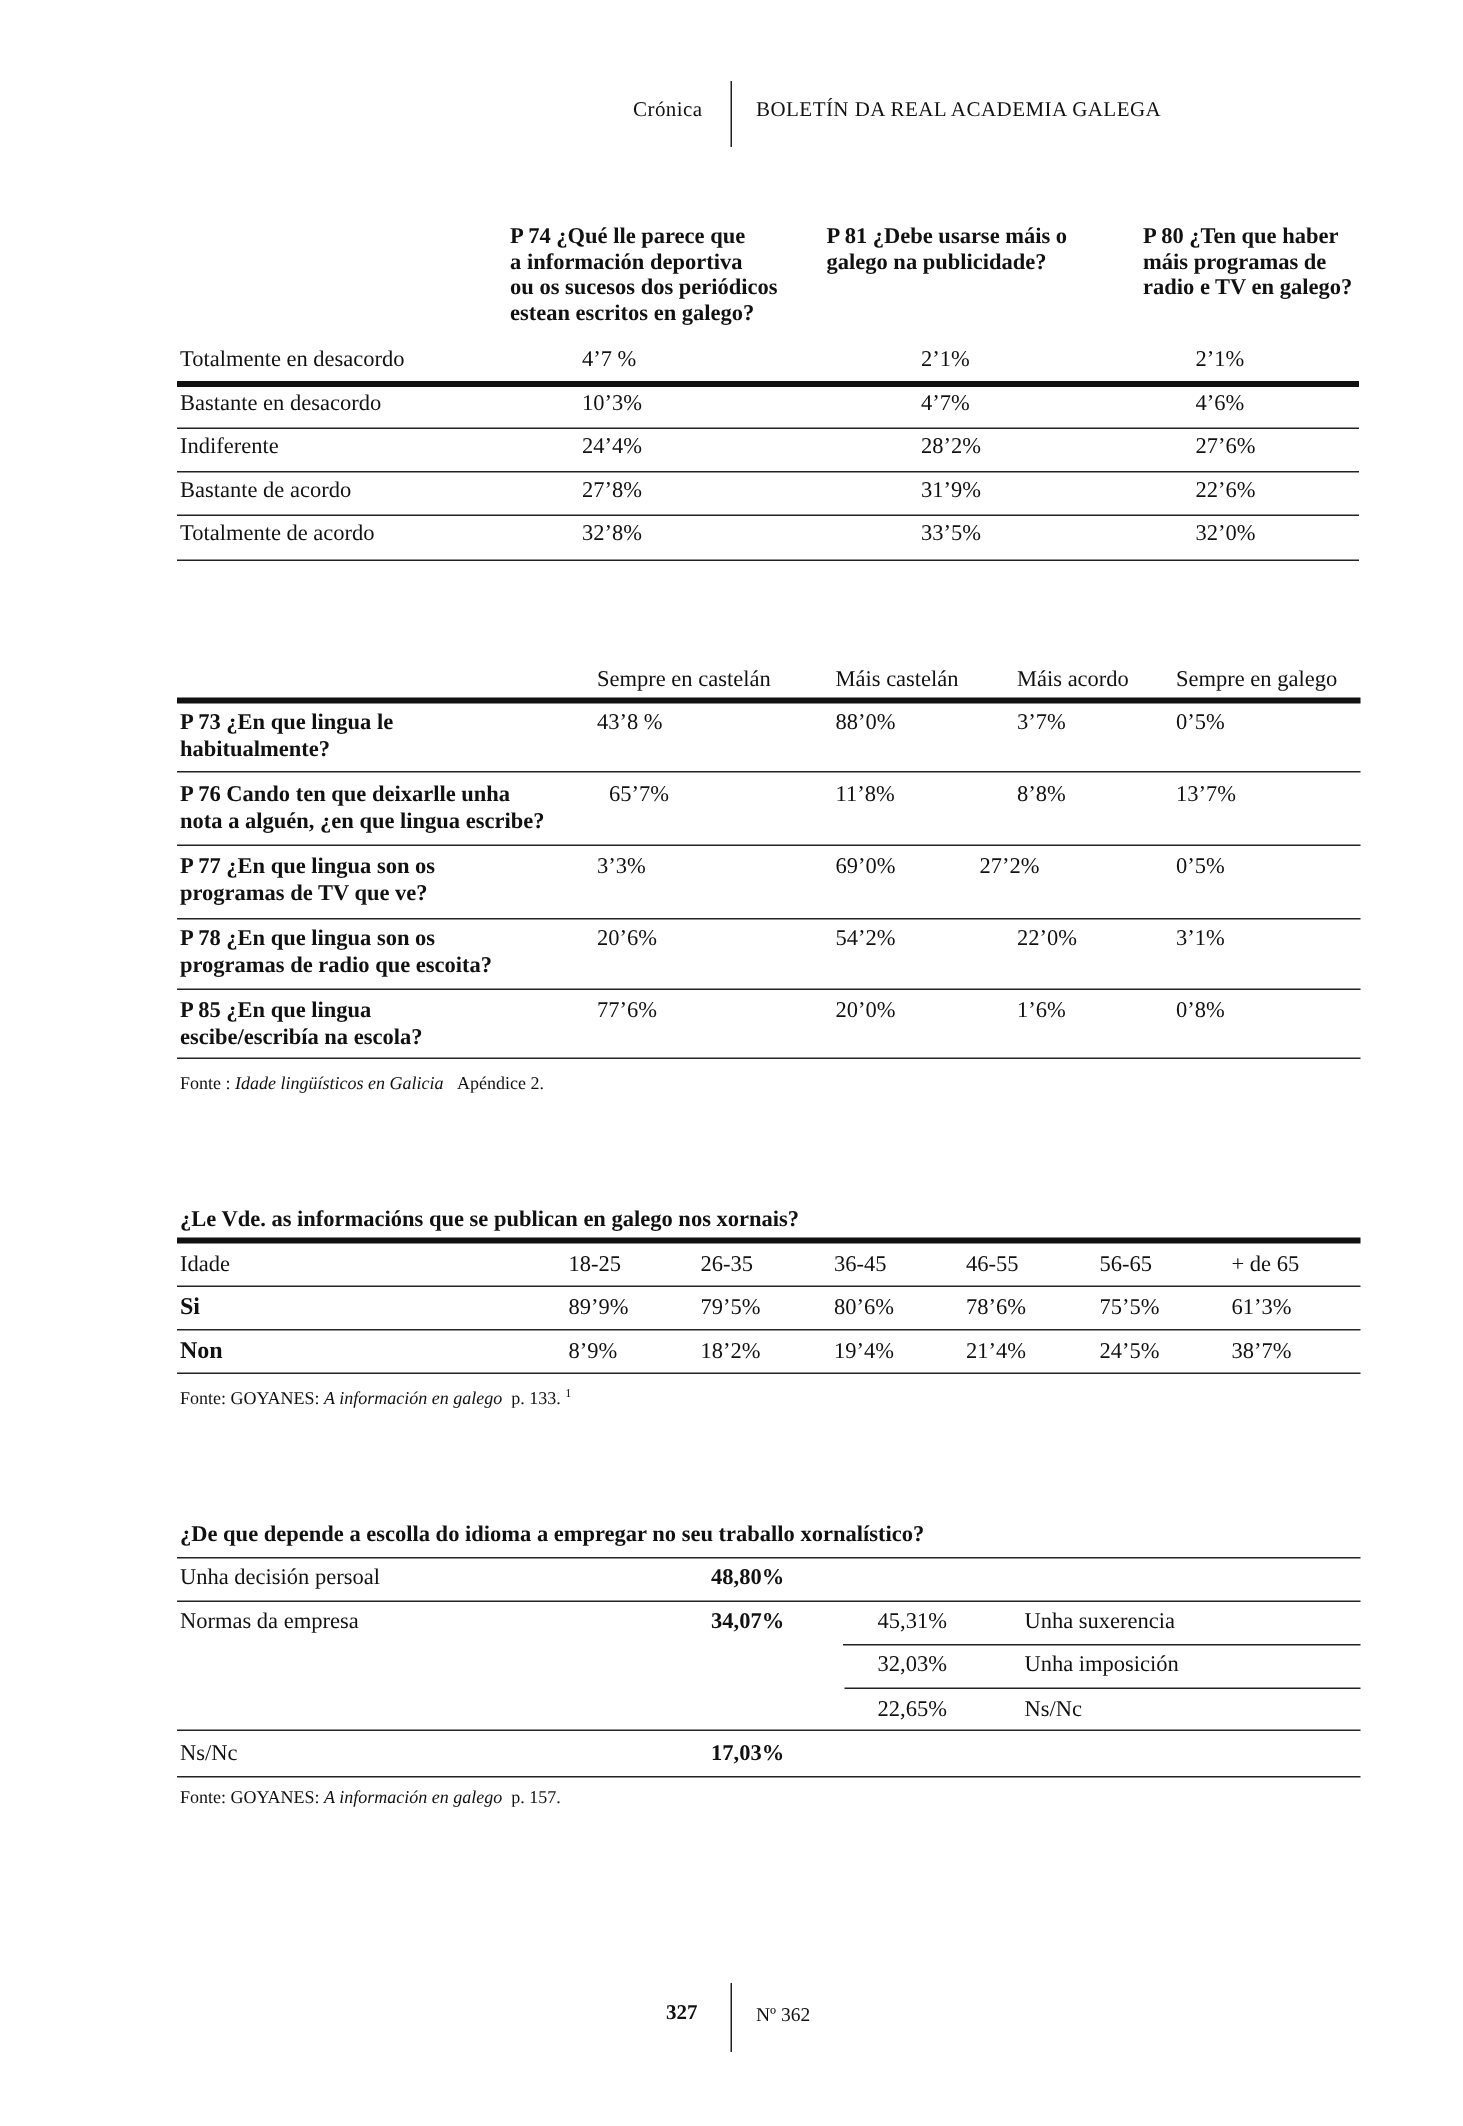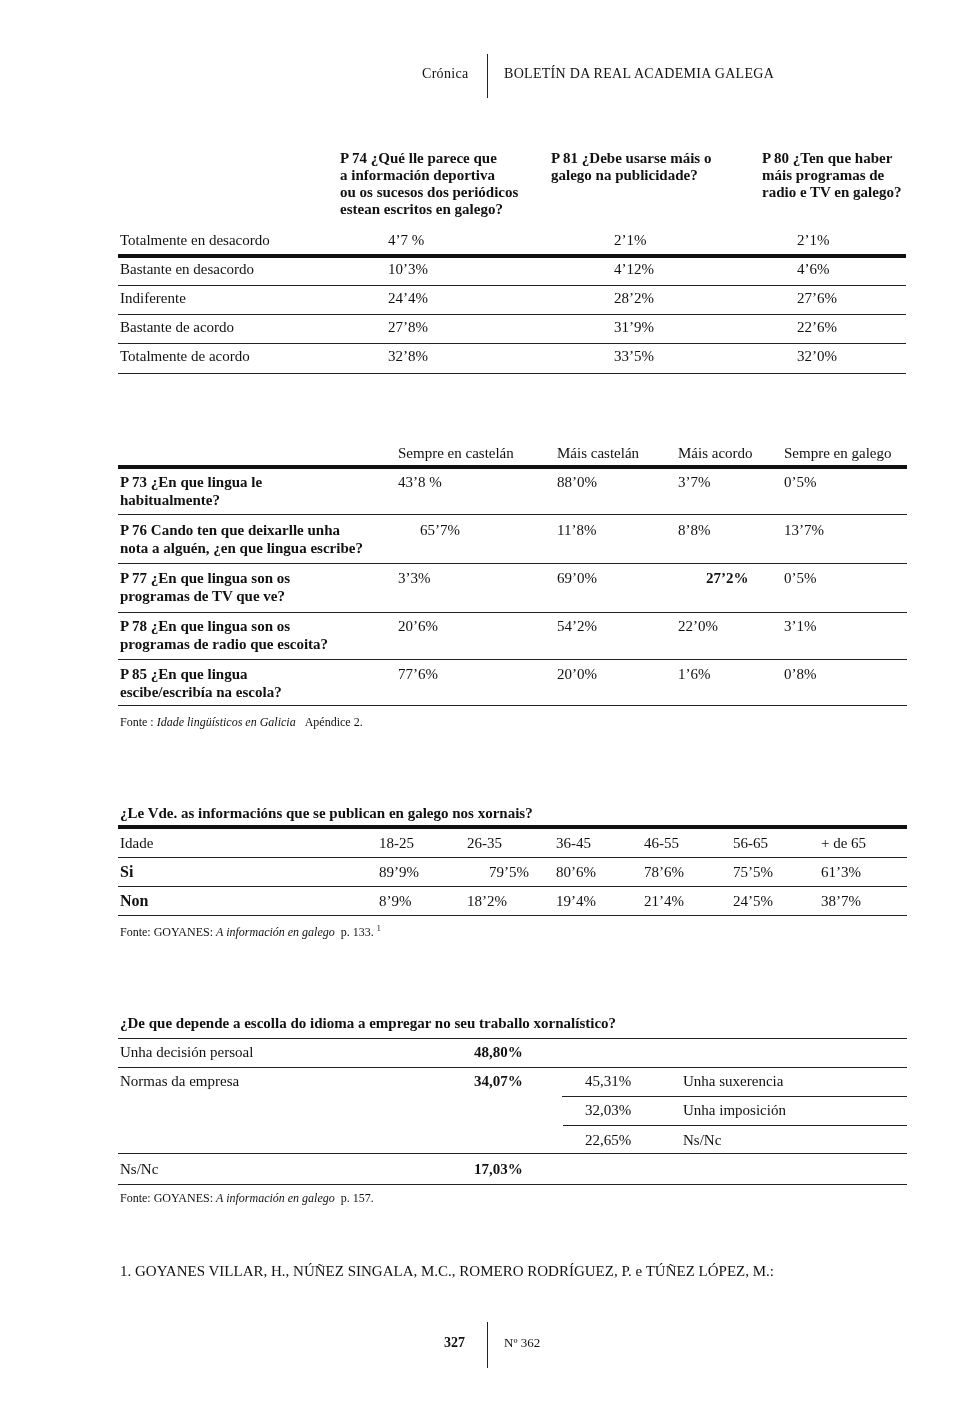--- a/index.html
+++ b/index.html
@@ -43,21 +43,21 @@
     <div class="cell" style="left:120px; top:231px;">Totalmente en desacordo</div>
     <div class="cell" style="left:388px; top:231px;">4’7 %</div>
     <div class="cell" style="left:614px; top:231px;">2’1%</div>
     <div class="cell" style="left:797px; top:231px;">2’1%</div>
   </div>
   <div class="rule thick" style="top:254px; width:788px;"></div>
 
   <div>
     <div class="cell" style="left:120px; top:260px;">Bastante en desacordo</div>
     <div class="cell" style="left:388px; top:260px;">10’3%</div>
-    <div class="cell" style="left:614px; top:260px;">4’12%</div>
+    <div class="cell" style="left:614px; top:260px;">4’7%</div>
     <div class="cell" style="left:797px; top:260px;">4’6%</div>
   </div>
   <div class="rule" style="top:285px; width:788px;"></div>
 
   <div>
     <div class="cell" style="left:120px; top:289px;">Indiferente</div>
     <div class="cell" style="left:388px; top:289px;">24’4%</div>
     <div class="cell" style="left:614px; top:289px;">28’2%</div>
     <div class="cell" style="left:797px; top:289px;">27’6%</div>
   </div>
@@ -97,35 +97,35 @@
     <div class="cell" style="left:678px; top:473px;">3’7%</div>
     <div class="cell" style="left:784px; top:473px;">0’5%</div>
   </div>
   <div class="rule" style="top:514px; width:789px;"></div>
 
   <div>
     <div class="cell bold" style="left:120px; top:521px;">
       <div>P 76  Cando ten que deixarlle unha</div>
       <div>nota a alguén, ¿en que lingua escribe?</div>
     </div>
-    <div class="cell" style="left:420px; top:521px;">65’7%</div>
+    <div class="cell" style="left:406px; top:521px;">65’7%</div>
     <div class="cell" style="left:557px; top:521px;">11’8%</div>
     <div class="cell" style="left:678px; top:521px;">8’8%</div>
     <div class="cell" style="left:784px; top:521px;">13’7%</div>
   </div>
   <div class="rule" style="top:563px; width:789px;"></div>
 
   <div>
     <div class="cell bold" style="left:120px; top:569px;">
       <div>P 77  ¿En que lingua son os</div>
       <div>programas de TV que ve?</div>
     </div>
     <div class="cell" style="left:398px; top:569px;">3’3%</div>
     <div class="cell" style="left:557px; top:569px;">69’0%</div>
-    <div class="cell" style="left:706px; top:569px;font-weight:bold;">27’2%</div>
+    <div class="cell" style="left:653px; top:569px;">27’2%</div>
     <div class="cell" style="left:784px; top:569px;">0’5%</div>
   </div>
   <div class="rule" style="top:612px; width:789px;"></div>
 
   <div>
     <div class="cell bold" style="left:120px; top:617px;">
       <div>P 78  ¿En que lingua son os</div>
       <div>programas de radio que escoita?</div>
     </div>
     <div class="cell" style="left:398px; top:617px;">20’6%</div>
@@ -165,21 +165,21 @@
     <div class="cell" style="left:556px; top:834px;">36-45</div>
     <div class="cell" style="left:644px; top:834px;">46-55</div>
     <div class="cell" style="left:733px; top:834px;">56-65</div>
     <div class="cell" style="left:821px; top:834px;">+ de 65</div>
   </div>
   <div class="rule" style="top:857px; width:789px;"></div>
 
   <div>
     <div class="cell bold" style="left:120px; top:863px; font-size:16px;">Si</div>
     <div class="cell" style="left:379px; top:863px;">89’9%</div>
-    <div class="cell" style="left:489px; top:863px;">79’5%</div>
+    <div class="cell" style="left:467px; top:863px;">79’5%</div>
     <div class="cell" style="left:556px; top:863px;">80’6%</div>
     <div class="cell" style="left:644px; top:863px;">78’6%</div>
     <div class="cell" style="left:733px; top:863px;">75’5%</div>
     <div class="cell" style="left:821px; top:863px;">61’3%</div>
   </div>
   <div class="rule" style="top:886px; width:789px;"></div>
 
   <div>
     <div class="cell bold" style="left:120px; top:892px; font-size:16px;">Non</div>
     <div class="cell" style="left:379px; top:892px;">8’9%</div>
@@ -237,18 +237,17 @@
   <div class="rule" style="top:1184px; width:789px;"></div>
 
   <div class="abs src" style="left:120px; top:1191px;">
     <span>Fonte:  GOYANES:</span>
     <span class="it">A información en galego</span>
     &nbsp;<span>p. 157.</span>
   </div>
 </div>
 
 <div class="abs" style="left:120px; top:1261px; font-size:15px; line-height:20px;">
-  <div>1. GOYANES VILLAR, H., NÚÑEZ SINGALA, M.C., ROMERO RODRÍGUEZ, P. e TÚÑEZ LÓPEZ, M.:</div>
 </div>
 
 <div class="abs bold" style="left:444px; top:1335px; font-size:14px;">327</div>
 <div class="vline" style="left:487px; top:1322px; height:46px;"></div>
 <div class="abs" style="left:504px; top:1335px; font-size:13px;">Nº 362</div>
 
 </body></html>

